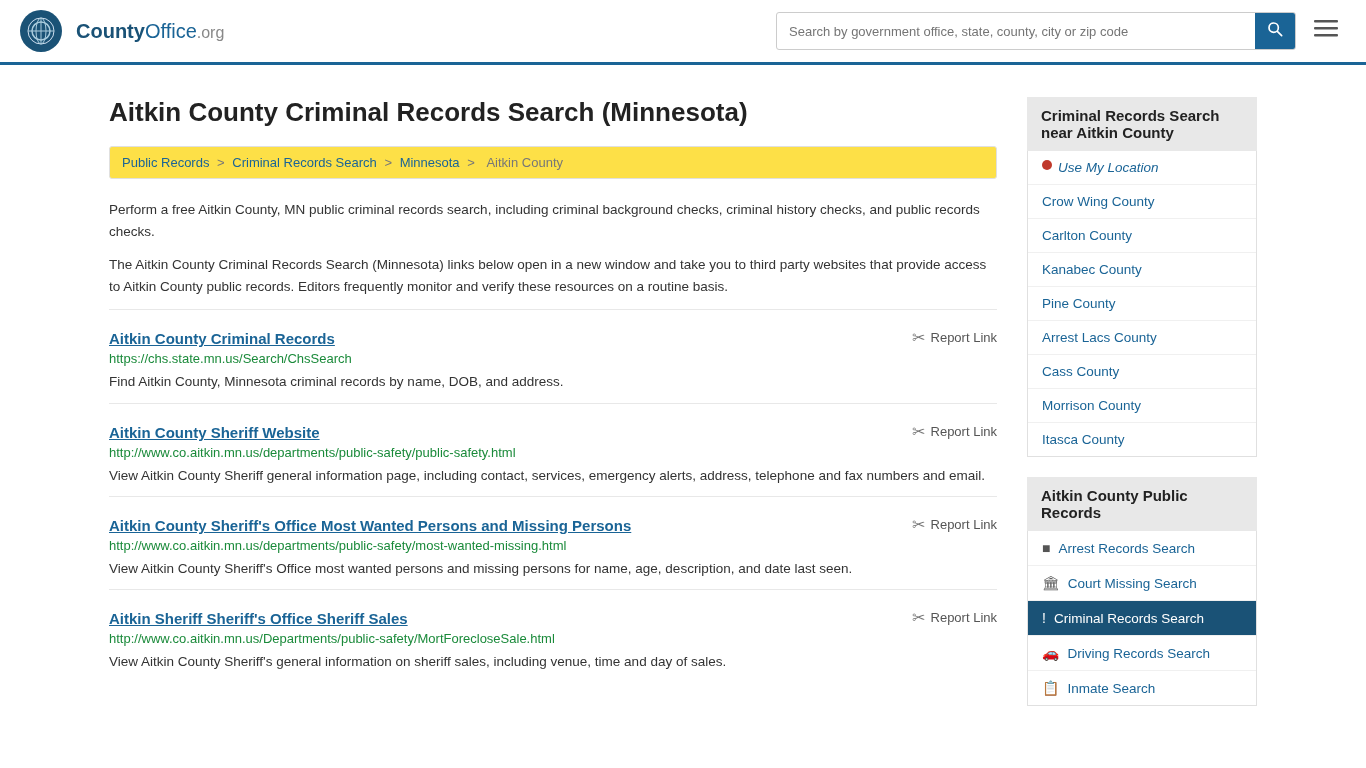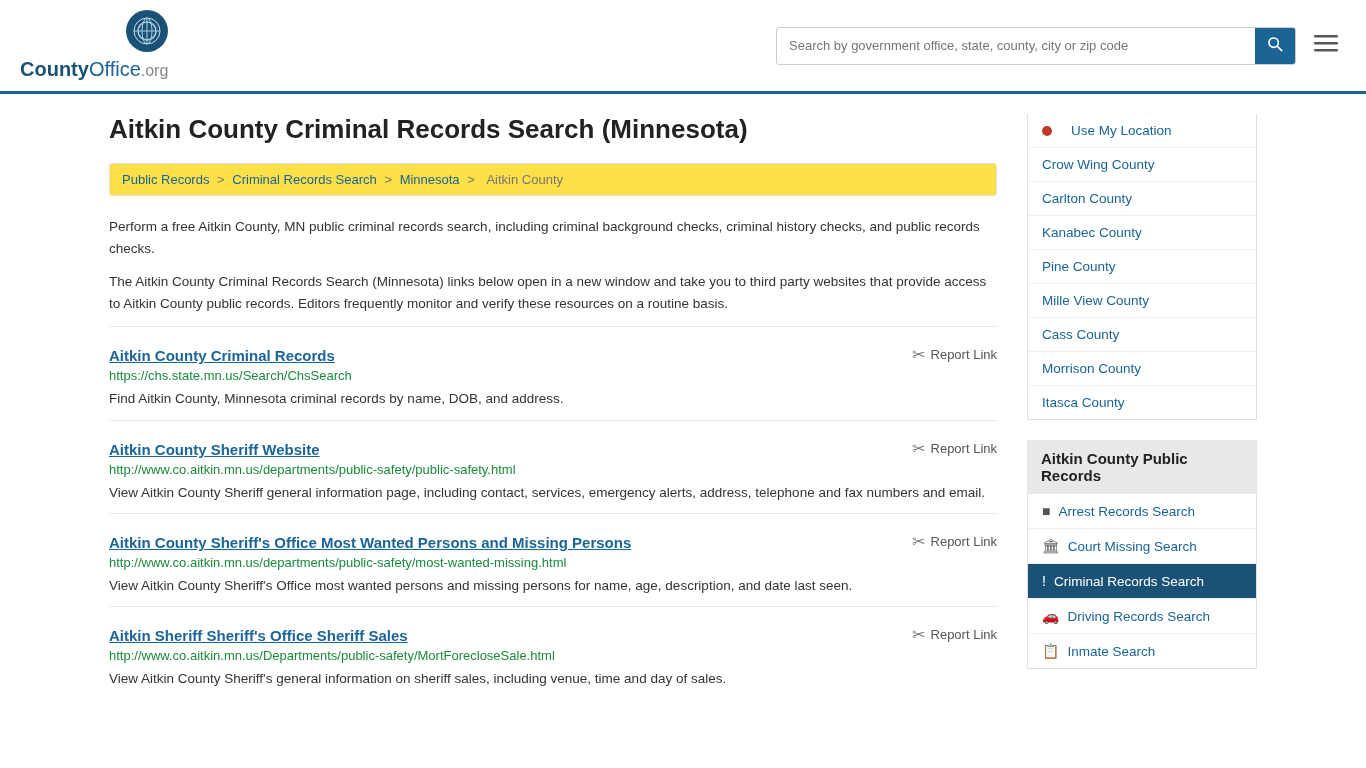--- a/index.html
+++ b/index.html
@@ -9,23 +9,22 @@
     .header {
       background: #fff;
       border-bottom: 3px solid #1a6496;
       padding: 10px 20px;
       display: flex;
       align-items: center;
       justify-content: space-between;
     }
     .logo-area {
       display: flex;
-      align-items: flex-end;
-      gap: 6px;
-      flex-direction: column;
+      align-items: center;
+      gap: 14px;
     }
     .logo-circle {
       width: 42px;
       height: 42px;
       border-radius: 50%;
       background: #1a5276;
       display: flex;
       align-items: center;
       justify-content: center;
       color: white;
@@ -74,21 +73,21 @@
       border: none;
       cursor: pointer;
       font-size: 22px;
       color: #555;
       padding: 4px 8px;
     }
 
     
     .main-wrapper {
       max-width: 1180px;
-      margin: 0 auto;
+      margin: 12px auto;
       padding: 20px 16px;
       display: flex;
       gap: 30px;
     }
 
     
     .content {
       flex: 1;
     }
     .page-title {
@@ -192,22 +191,22 @@
       border-bottom: 1px solid #f0f0f0;
       font-size: 13.5px;
     }
     .sidebar-list-item:last-child { border-bottom: none; }
     .sidebar-list-item a {
       color: #1a6496;
       text-decoration: none;
     }
     .sidebar-list-item.use-location {
       display: flex;
-      align-items: center;
-      gap: 19px;
+      gap: 6px;
+      font-style: italic;
     }
     .location-dot {
       width: 10px;
       height: 10px;
       background: #c0392b;
       border-radius: 50%;
       flex-shrink: 0;
     }
 
     
@@ -347,39 +346,40 @@
       </div>
       <div class="result-url">http://www.co.aitkin.mn.us/Departments/public-safety/MortForecloseSale.html</div>
       <div class="result-desc">View Aitkin County Sheriff's general information on sheriff sales, including venue, time and day of sales.</div>
     </div>
 
   </div>
 
   <div class="sidebar">
 
     <div class="sidebar-section">
+      <div class="sidebar-header">Criminal Records Search near Aitkin County</div>
       <div class="sidebar-list">
         <div class="sidebar-list-item use-location">
           <div class="location-dot"></div>
           <a href="#">Use My Location</a>
         </div>
         <div class="sidebar-list-item">
           <a href="#">Crow Wing County</a>
         </div>
         <div class="sidebar-list-item">
           <a href="#">Carlton County</a>
         </div>
         <div class="sidebar-list-item">
           <a href="#">Kanabec County</a>
         </div>
         <div class="sidebar-list-item">
           <a href="#">Pine County</a>
         </div>
         <div class="sidebar-list-item">
-          <a href="#">Mille View County</a>
+          <a href="#">Arrest Lacs County</a>
         </div>
         <div class="sidebar-list-item">
           <a href="#">Cass County</a>
         </div>
         <div class="sidebar-list-item">
           <a href="#">Morrison County</a>
         </div>
         <div class="sidebar-list-item">
           <a href="#">Itasca County</a>
         </div>

